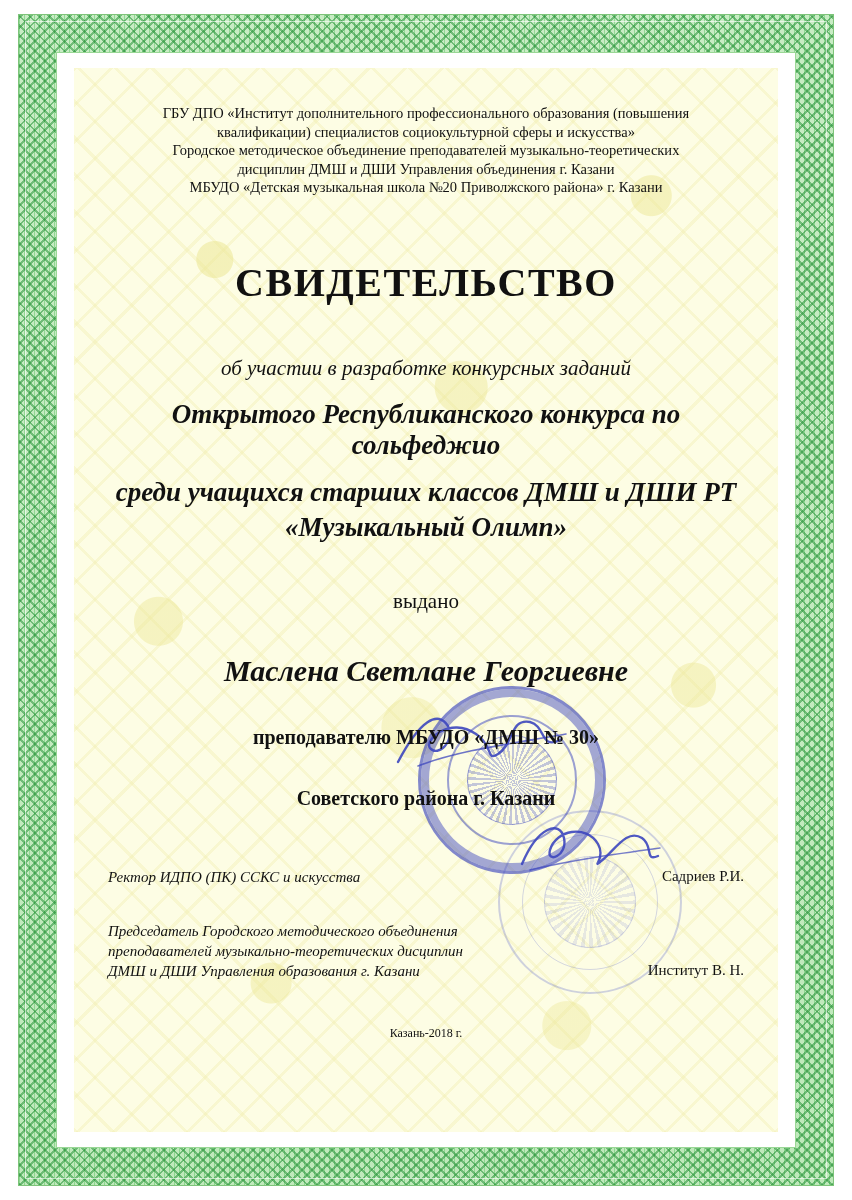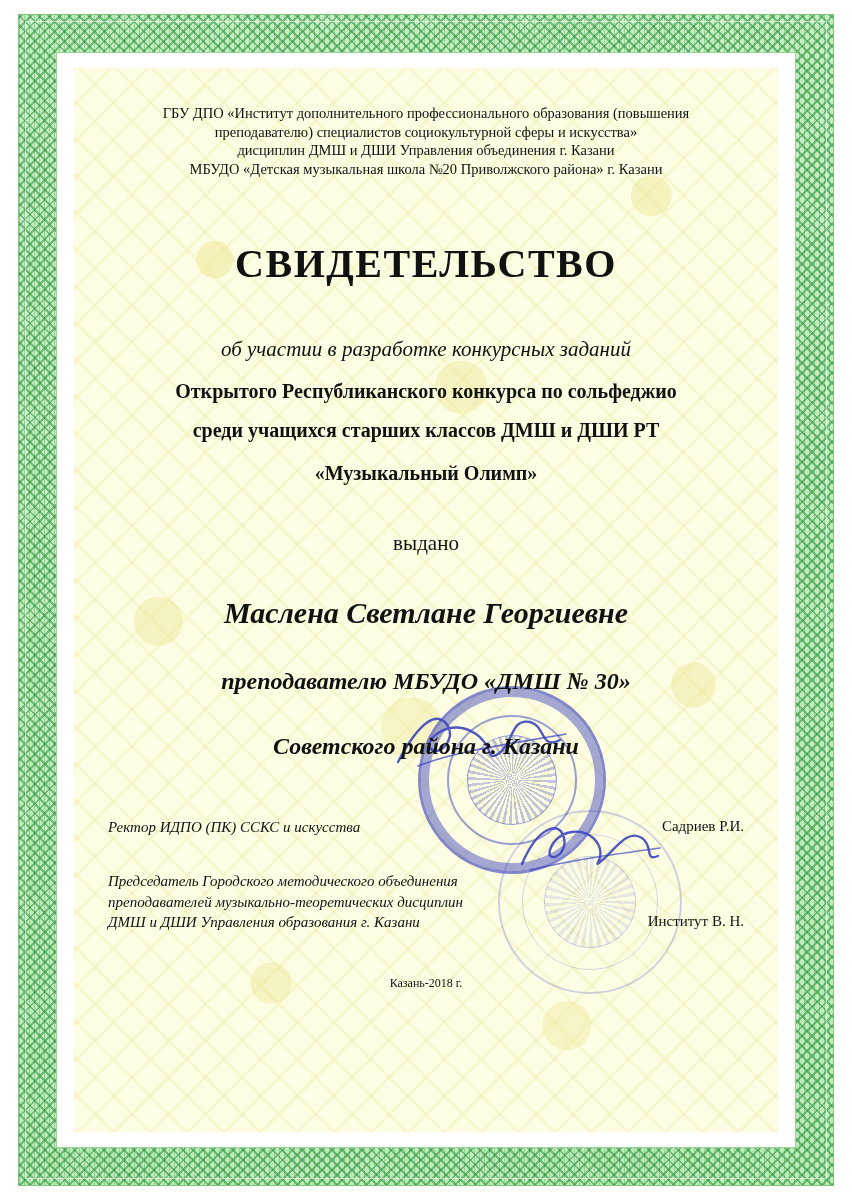--- a/index.html
+++ b/index.html
@@ -108,43 +108,43 @@
   }
 
   .subtitle {
     margin-top: 50px;
     font-size: 21px;
     font-style: italic;
   }
 
   .contest-line {
     margin-top: 18px;
-    font-size: 20px;
+    font-size: 27px;
+    font-style: italic;
     font-weight: bold;
   }
   .contest-line.second { margin-top: 16px; }
-  .contest-line.third { margin-top: 20px; }
+  .contest-line.third { margin-top: 4px; }
 
   .issued-to {
     margin-top: 46px;
     font-size: 21px;
   }
 
   .recipient {
     margin-top: 40px;
     font-size: 30px;
     font-weight: bold;
     font-style: italic;
   }
 
   .position-line {
     margin-top: 38px;
-    font-size: 24px;
+    font-size: 20px;
     font-weight: bold;
-    font-style: italic;
   }
   .position-line.second {
   }
 
   
   .signatures {
     position: relative;
     margin-top: 56px;
     text-align: left;
   }
@@ -235,21 +235,22 @@
   <div class="border-frame"></div>
   <div class="border-inner-gap"></div>
 
   <div class="panel">
     <div class="panel-ornament"></div>
 
     <div class="content">
 
       <div class="org-block">
         <div class="org-line">ГБУ ДПО «Институт дополнительного профессионального образования (повышения</div>
-        <div class="org-line">преподавателю) специалистов социокультурной сферы и искусства»</div>
+        <div class="org-line">квалификации) специалистов социокультурной сферы и искусства»</div>
+        <div class="org-line">Городское методическое объединение преподавателей музыкально-теоретических</div>
         <div class="org-line">дисциплин ДМШ и ДШИ Управления объединения г. Казани</div>
         <div class="org-line">МБУДО «Детская музыкальная школа №20 Приволжского района» г. Казани</div>
       </div>
 
       <div class="cert-title">СВИДЕТЕЛЬСТВО</div>
 
       <div class="subtitle">об участии в разработке конкурсных заданий</div>
 
       <div class="contest-line">Открытого Республиканского конкурса по сольфеджио</div>
       <div class="contest-line second">среди учащихся старших классов ДМШ и ДШИ РТ</div>

